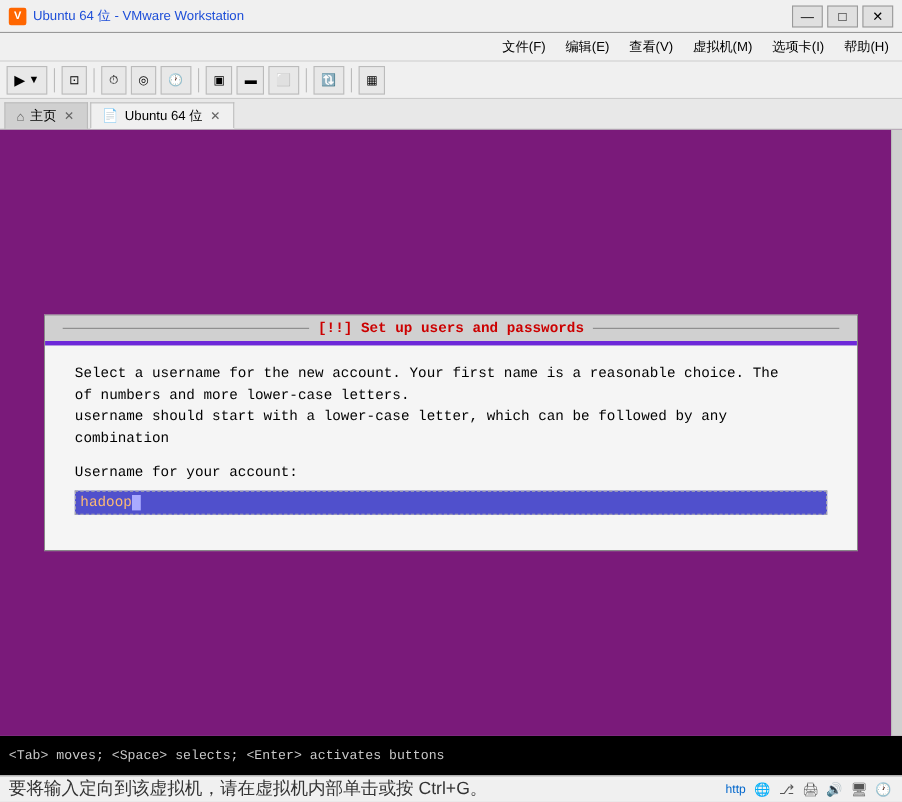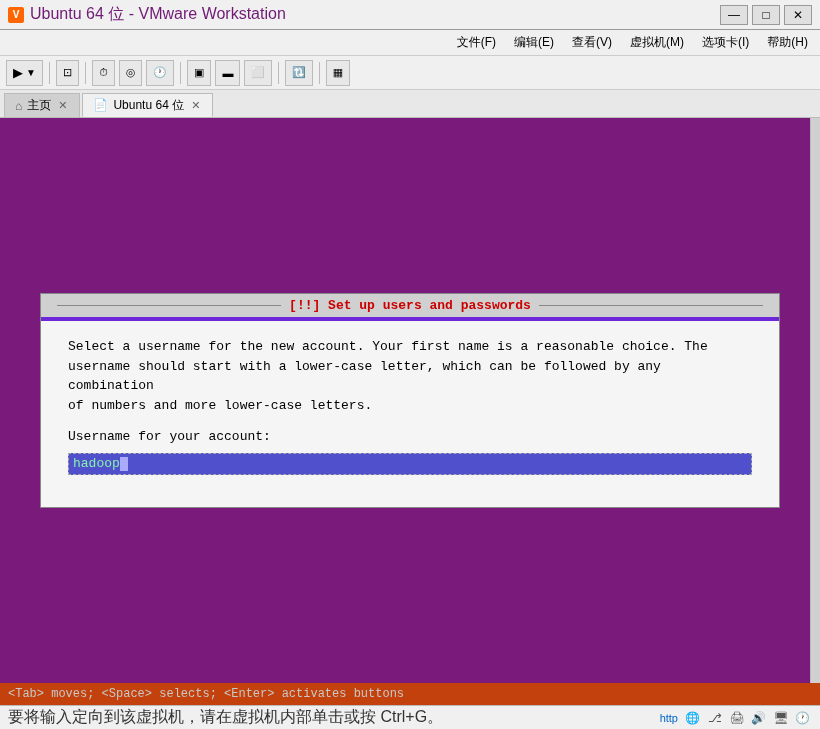--- a/index.html
+++ b/index.html
@@ -31,22 +31,22 @@
       border-radius: 2px;
       display: flex;
       align-items: center;
       justify-content: center;
       font-size: 10px;
       color: white;
       font-weight: bold;
     }
     .title-bar-text {
       flex: 1;
-      font-size: 16px;
-      color: #701a75;
+      font-size: 12px;
+      color: #1d4ed8;
     }
     .title-bar-buttons {
       display: flex;
       gap: 4px;
     }
     .title-btn {
       width: 28px;
       height: 20px;
       background: #e0e0e0;
       border: 1px solid #999;
@@ -213,21 +213,21 @@
       padding: 2px 4px;
       font-family: 'Courier New', monospace;
       font-size: 13px;
       height: 22px;
       display: flex;
       align-items: center;
       margin-bottom: 16px;
       border: 1px dashed #aaa;
     }
     .dialog-input-text {
-      color: #86efac;
+      color: #fdba74;
     }
     .dialog-cursor {
       display: inline-block;
       width: 8px;
       height: 14px;
       background: #aaaaff;
       vertical-align: middle;
     }
     .dialog-buttons {
       display: flex;
@@ -239,23 +239,23 @@
       font-size: 13px;
       cursor: pointer;
       color: #000;
       background: transparent;
       border: none;
       padding: 2px 0;
     }
 
     
     .status-bar {
-      background: #c2410c;
+      background: #000000;
       color: #c8c8c8;
-      height: 22px;
+      height: 36px;
       display: flex;
       align-items: center;
       padding: 0 8px;
       font-family: 'Courier New', monospace;
       font-size: 12px;
     }
     .status-bar-text { flex: 1; }
 
     
     .bottom-bar {
@@ -369,22 +369,22 @@
 
   <div class="dialog">
 
     <div class="dialog-title-bar">
       <span>[!!] Set up users and passwords</span>
     </div>
 
     <div class="dialog-body">
       <div class="dialog-description">
         <div>Select a username for the new account. Your first name is a reasonable choice. The</div>
+        <div>of numbers and more lower-case letters.</div>
         <div>username should start with a lower-case letter, which can be followed by any combination</div>
-        <div>of numbers and more lower-case letters.</div>
       </div>
 
       <div class="dialog-label">Username for your account:</div>
 
       <div class="dialog-input-area">
         <span class="dialog-input-text">hadoop</span>
           <span class="dialog-cursor"></span>
       </div>
 
     </div>

